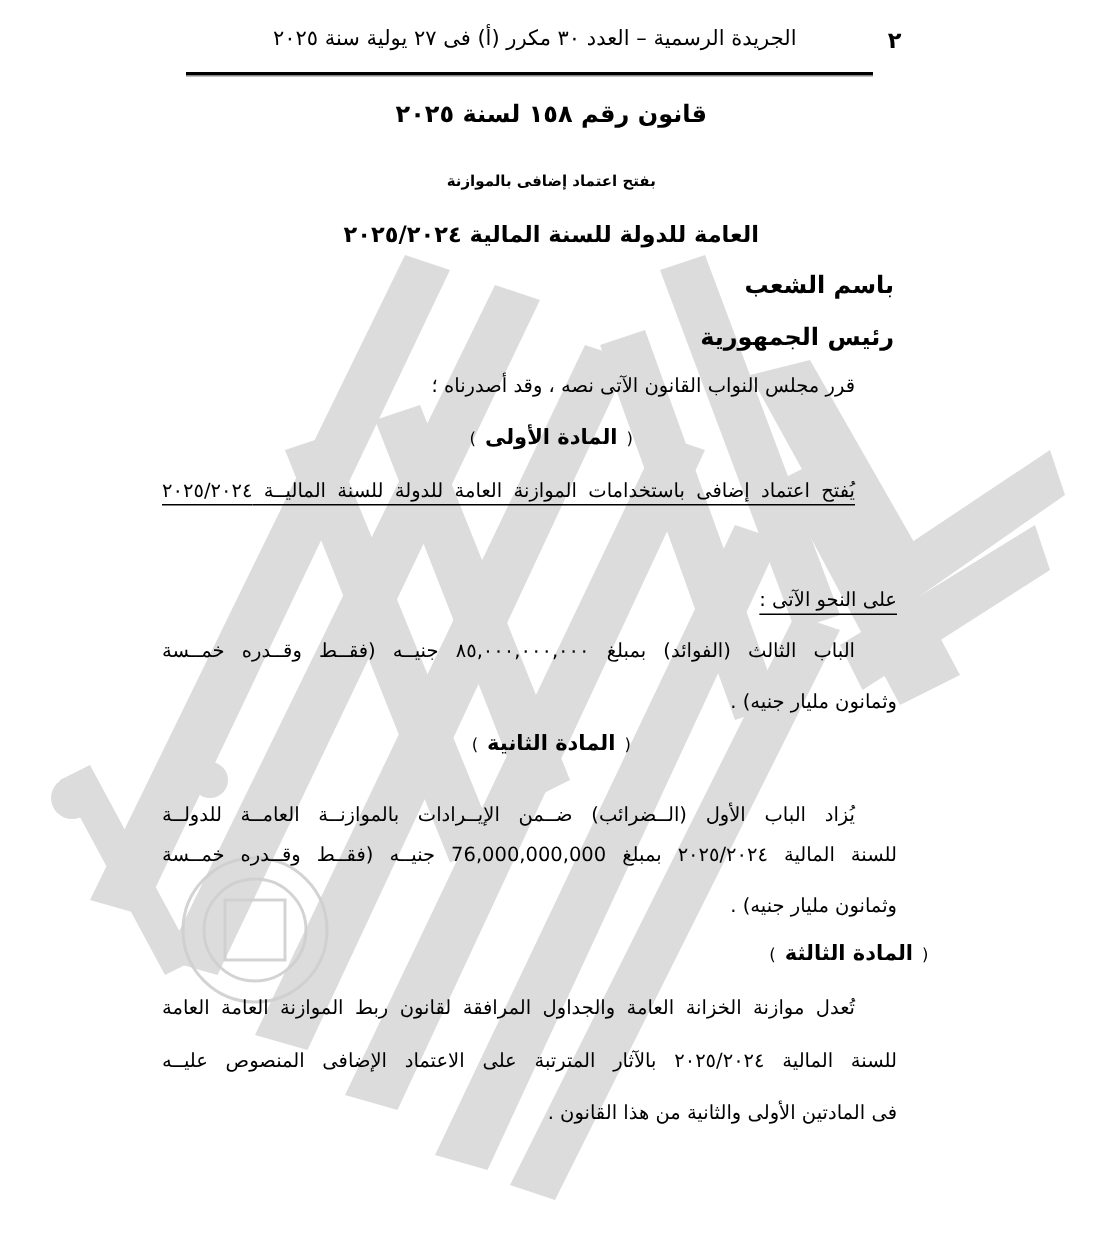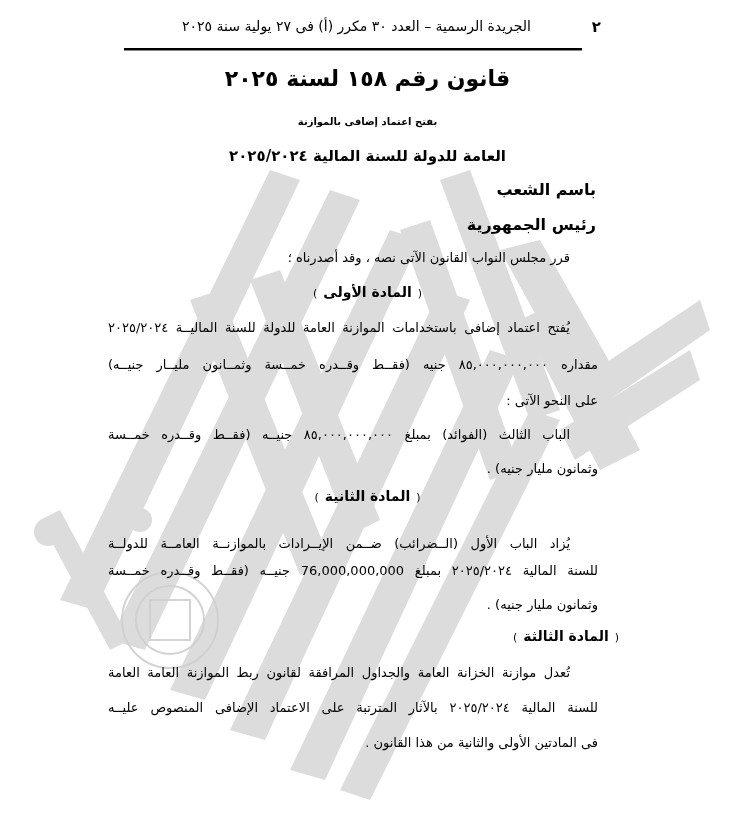--- a/index.html
+++ b/index.html
@@ -14,37 +14,37 @@
     }
     .page { position: absolute; left: 0; top: 0; width: 736px; height: 834px; z-index: 1; direction: rtl; }
     .page-num { position: absolute; right: 135px; top: 18px; font-size: 15px; font-weight: bold; }
     .header-title { position: absolute; right: 205px; top: 18px; font-size: 14px; white-space: nowrap; }
     .rule {
       position: absolute; left: 124px; top: 48px; width: 458px; height: 2px;
       background: #000; box-shadow: 0 1px 0 #888;
     }
 
     .center { position: absolute; left: 110px; width: 515px; text-align: center; font-weight: bold; }
-    .law-title { top: 66px; font-size: 22px; font-family: "DejaVu Sans", sans-serif; }
+    .law-title { top: 66px; font-size: 16px; font-family: "DejaVu Sans", sans-serif; }
     .sub1 { top: 116px; font-size: 10px; }
     .sub2 { top: 147px; font-size: 15px; }
 
     .right-heading { position: absolute; right: 140px; font-weight: bold; font-size: 16px; }
     .h-people { top: 180px; }
     .h-president { top: 215px; }
     .p-preamble { top: 247px; }
     .article-head { position: absolute; left: 110px; width: 515px; text-align: center; font-weight: bold; font-size: 14px; }
     .article-head .paren { font-weight: normal; font-size: 11px; margin: 0 6px; }
     .a1-head { top: 284px; }
     .a2-head { top: 488px; }
     .a3-head { top: 628px; text-align: right; }
 
     .line { position: absolute; right: 138px; width: 490px; font-size: 13px; white-space: nowrap; text-align: justify; text-align-last: justify; }
     .line.short { text-align: center; text-align-last: right; width: auto; }
-    .u { text-underline-offset: 5px; }
+    .u { text-decoration: underline; text-underline-offset: 5px; }
 
     .l1 { top: 320px; padding-right: 28px; box-sizing: border-box; }
     .l2 { top: 357px; }
     .l3 { top: 393px; }
     .l4 { top: 427px; padding-right: 28px; box-sizing: border-box; }
     .l5 { top: 461px; }
     .l6 { top: 536px; padding-right: 28px; box-sizing: border-box; }
     .l7 { top: 563px; }
     .l8 { top: 597px; }
     .l9 { top: 665px; padding-right: 28px; box-sizing: border-box; }
@@ -94,21 +94,20 @@
 
   <div class="right-heading h-people">باسم الشعب</div>
   <div class="right-heading h-president">رئيس الجمهورية</div>
 
   <div class="line short p-preamble" style="top:250px; right:166px;">قرر مجلس النواب القانون الآتى نصه ، وقد أصدرناه ؛</div>
 
   <div class="article-head a1-head">
     <span class="paren">(</span><span>المادة الأولى</span><span class="paren">)</span>
   </div>
   <div class="line l1 u">يُفتح اعتماد إضافى باستخدامات الموازنة العامة للدولة للسنة الماليــة ٢٠٢٥/٢٠٢٤</div>
-  <div class="line l2 u">مقداره ٨٥,٠٠٠,٠٠٠,٠٠٠ جنيه (فقــط وقــدره خمــسة وثمــانون مليــار جنيــه)</div>
   <div class="line short l3 u">على النحو الآتى :</div>
   <div class="line l4">الباب الثالث (الفوائد) بمبلغ ٨٥,٠٠٠,٠٠٠,٠٠٠ جنيــه (فقــط وقــدره خمــسة</div>
   <div class="line short l5">وثمانون مليار جنيه) .</div>
 
   <div class="article-head a2-head">
     <span class="paren">(</span><span>المادة الثانية</span><span class="paren">)</span>
   </div>
   <div class="line l6">يُزاد الباب الأول (الــضرائب) ضــمن الإيــرادات بالموازنــة العامــة للدولــة</div>
   <div class="line l7">للسنة المالية ٢٠٢٥/٢٠٢٤ بمبلغ 76,000,000,000 جنيــه (فقــط وقــدره خمــسة</div>
   <div class="line short l8">وثمانون مليار جنيه) .</div>

